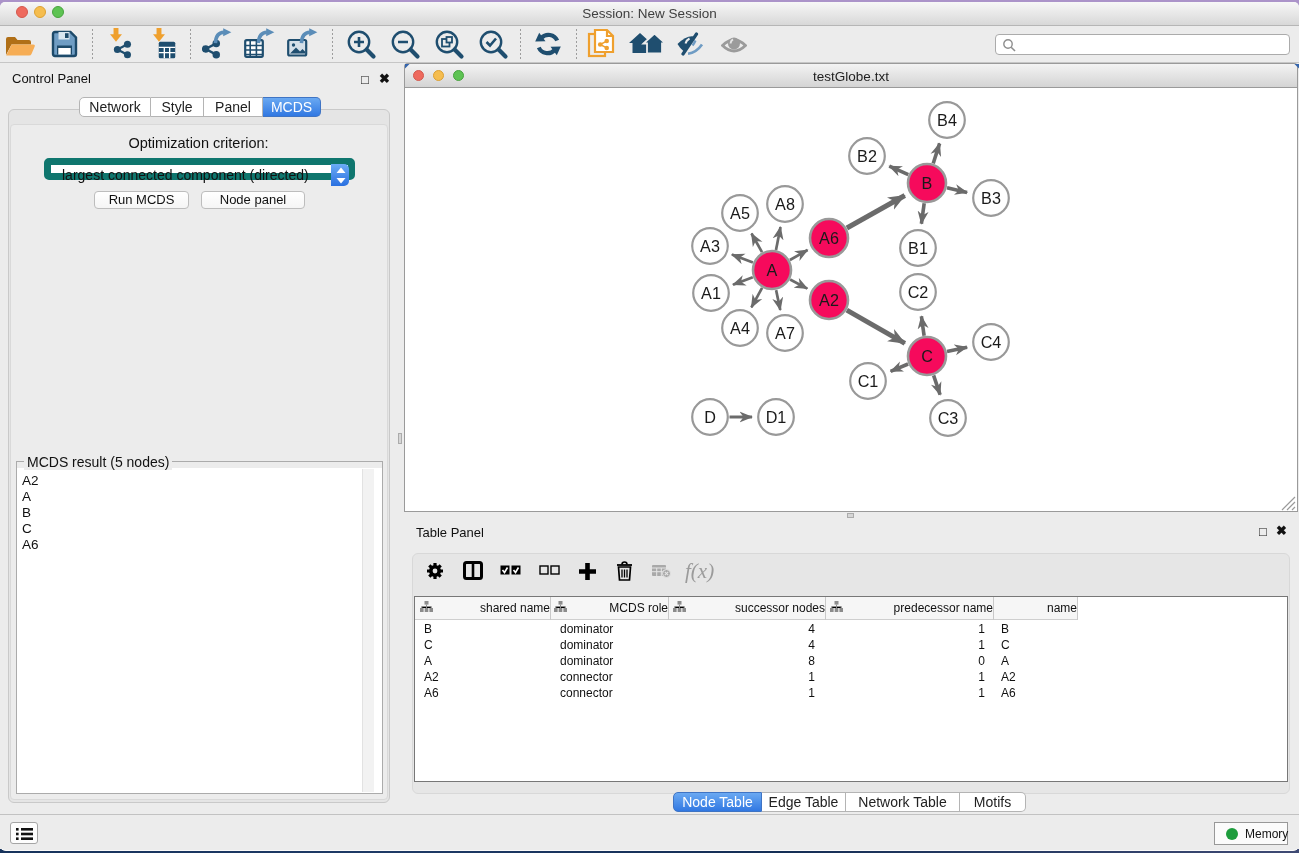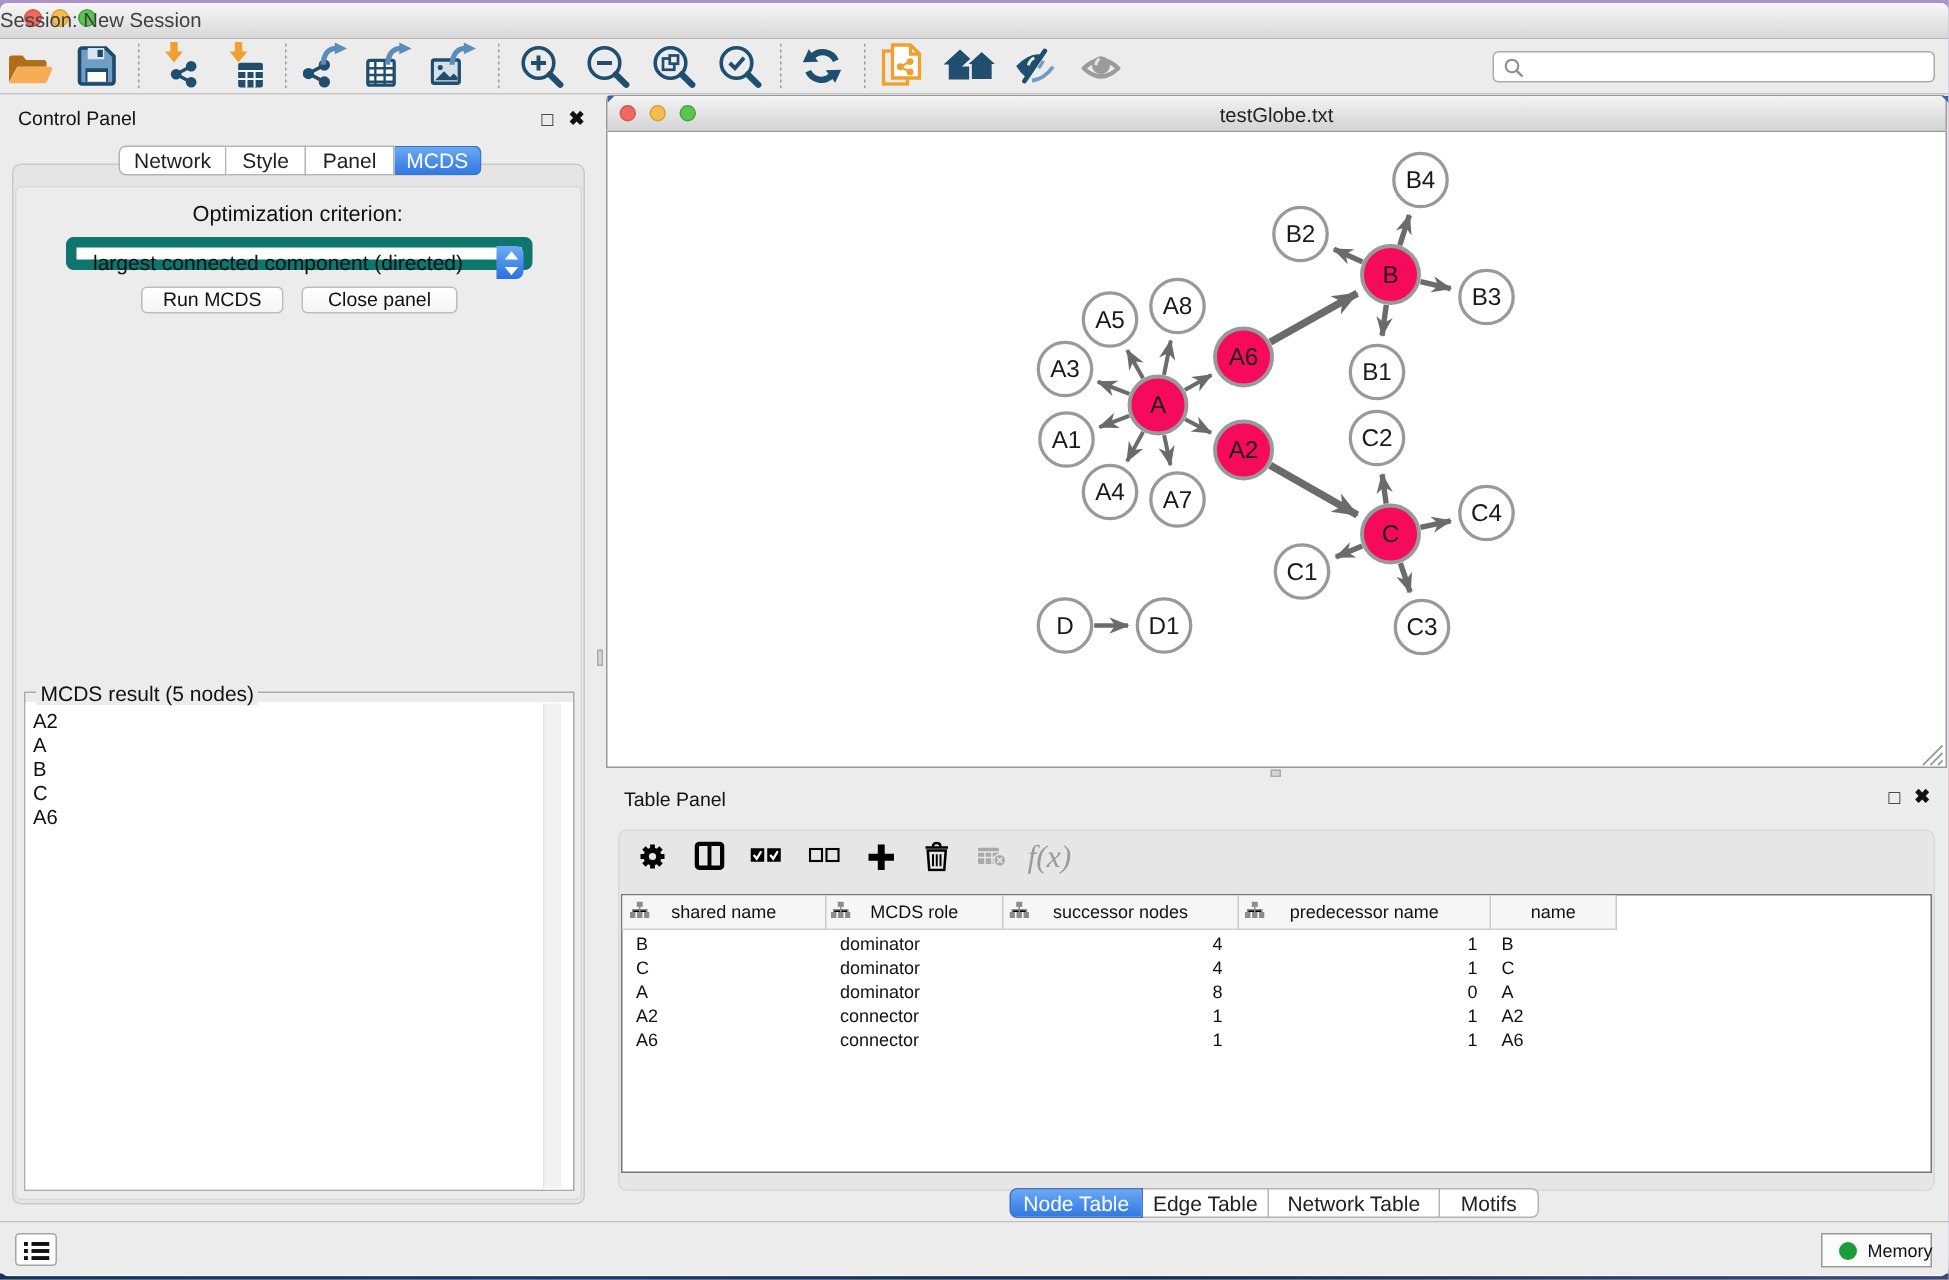--- a/index.html
+++ b/index.html
@@ -1,18 +1,18 @@
 <!DOCTYPE html>
 <html><head><meta charset="utf-8"><style>
 *{margin:0;padding:0;box-sizing:border-box}
 html,body{width:1299px;height:853px;overflow:hidden;font-family:"Liberation Sans",sans-serif;background:#ab93c9}
 .abs{position:absolute}
 #win{position:absolute;left:0;top:2px;width:1299px;height:849px;background:#ececec;border-radius:5px 5px 6px 6px;border-bottom:1px solid #fafafa;overflow:hidden}
 #titlebar{position:absolute;left:0;top:0;width:1299px;height:24px;background:linear-gradient(#f7f7f7,#d8d8d8);border-bottom:1px solid #b6b6b6;border-radius:5px 5px 0 0}
-#titlebar .t{position:absolute;top:4px;left:0;width:100%;text-align:left;font-size:13.5px;color:#404040}
+#titlebar .t{position:absolute;top:4px;left:0;width:100%;text-align:center;font-size:13.5px;color:#404040}
 .light{position:absolute;width:12px;height:12px;border-radius:50%}
 #toolbar{position:absolute;left:0;top:24px;width:1299px;height:37px;background:#ececec;border-bottom:1px solid #c6c6c6}
 .sep{position:absolute;top:3px;height:30px;width:1px;background-image:linear-gradient(#9d9d9d 2px,transparent 2px);background-size:1px 4px}
 #search{position:absolute;left:995px;top:8px;width:295px;height:21px;background:#fff;border:1px solid #ababab;border-radius:4px}
 
 #cp-title{position:absolute;left:12px;top:71px;font-size:13px;color:#111}
 .wbtn{position:absolute;font-size:13px;color:#111}
 #cp-tabs{position:absolute;left:79px;top:97px;height:20px;z-index:5}
 .tab{position:absolute;top:0;height:20px;background:#fff;border:1px solid #b4b4b4;border-left:none;
  font-size:14px;color:#222;text-align:center;line-height:19px}
@@ -34,21 +34,21 @@
 
 #gwin{position:absolute;left:404px;top:63px;width:894px;height:537px}
 #gtitle{position:absolute;left:0;top:0;width:100%;height:24px;background:linear-gradient(#f3f3f3,#d4d4d4);border:1px solid #9a9a9a;border-bottom:none;border-radius:4px 4px 0 0}
 #gtitle .t{position:absolute;top:5px;left:0;width:100%;text-align:center;font-size:13.5px;color:#222}
 #gcanvas{position:absolute;left:0;top:24px;width:894px;height:425px;background:#fff;border:1px solid #9a9a9a}
 
 #tp-title{position:absolute;left:416px;top:525px;font-size:13px;color:#111}
 #tp-box{position:absolute;left:412px;top:553px;width:878px;height:241px;background:#e6e6e6;border:1px solid #d8d8d8;border-radius:6px}
 #ttable{position:absolute;left:414px;top:596px;width:874px;height:186px;background:#fff;border:1px solid #777}
 #thead{position:absolute;left:0;top:0;width:662px;height:23px;background:#f6f6f6;border-bottom:1px solid #cfcfcf}
-.hcell{position:absolute;top:0;height:23px;border-right:1px solid #c9c9c9;font-size:12px;color:#111;text-align:center;line-height:23px}
+.hcell{position:absolute;top:0;height:23px;border-right:1px solid #c9c9c9;font-size:12px;color:#111;text-align:right;line-height:23px}
 .tcell{position:absolute;font-size:12px;color:#111;height:16px;line-height:16px}
 #tp-tabs{position:absolute;left:673px;top:792px;height:20px;z-index:5}
 
 #statusline{position:absolute;left:0;top:814px;width:1299px;height:1px;background:#c2c2c2}
 #statusbar{position:absolute;left:0;top:815px;width:1299px;height:34px;background:#ececec}
 #listbtn{position:absolute;left:10px;top:7px;width:28px;height:22px;background:#fdfdfd;border:1px solid #a5a5a5;border-radius:3px}
 #membtn{position:absolute;right:11px;top:7px;width:74px;height:23px;background:#fbfbfb;border:1px solid #989898;font-size:12px;color:#111}
 #bottomstrip{position:absolute;left:0;top:840px;width:1299px;height:13px;background:linear-gradient(90deg,#17335c,#1e3a66 30%,#142e55 60%,#3f4a74)}
 </style></head>
 <body>
@@ -218,21 +218,21 @@
 <div id="cp-panel"></div>
 <div id="cp-inner"></div>
 <div id="opt-label">Optimization criterion:</div>
 <div id="combo">largest connected component (directed)<div class="step">
       <svg class="abs" style="left:4px;top:3px" width="12" height="17" viewBox="0 0 12 17">
         <path d="M6 0.5 L10.5 6 L1.5 6 Z" fill="#fff"></path>
         <path d="M6 16.5 L10.5 11 L1.5 11 Z" fill="#fff"></path>
       </svg>
     </div></div>
 <div class="btn" style="left:94px;top:191px;width:95px">Run MCDS</div>
-<div class="btn" style="left:201px;top:191px;width:104px">Close panel</div>
+<div class="btn" style="left:201px;top:191px;width:104px">Node panel</div>
 <div id="fs"></div>
 <div id="fs-list">
     <div class="it" style="top:5px;line-height:16px">A2</div>
     <div class="it" style="top:21px;line-height:16px">A</div>
     <div class="it" style="top:37px;line-height:16px">B</div>
     <div class="it" style="top:53px;line-height:16px">C</div>
     <div class="it" style="top:69px;line-height:16px">A6</div>
     <div id="fs-track"></div>
   </div>
 <div id="fs-legend">MCDS result (5 nodes)</div>

